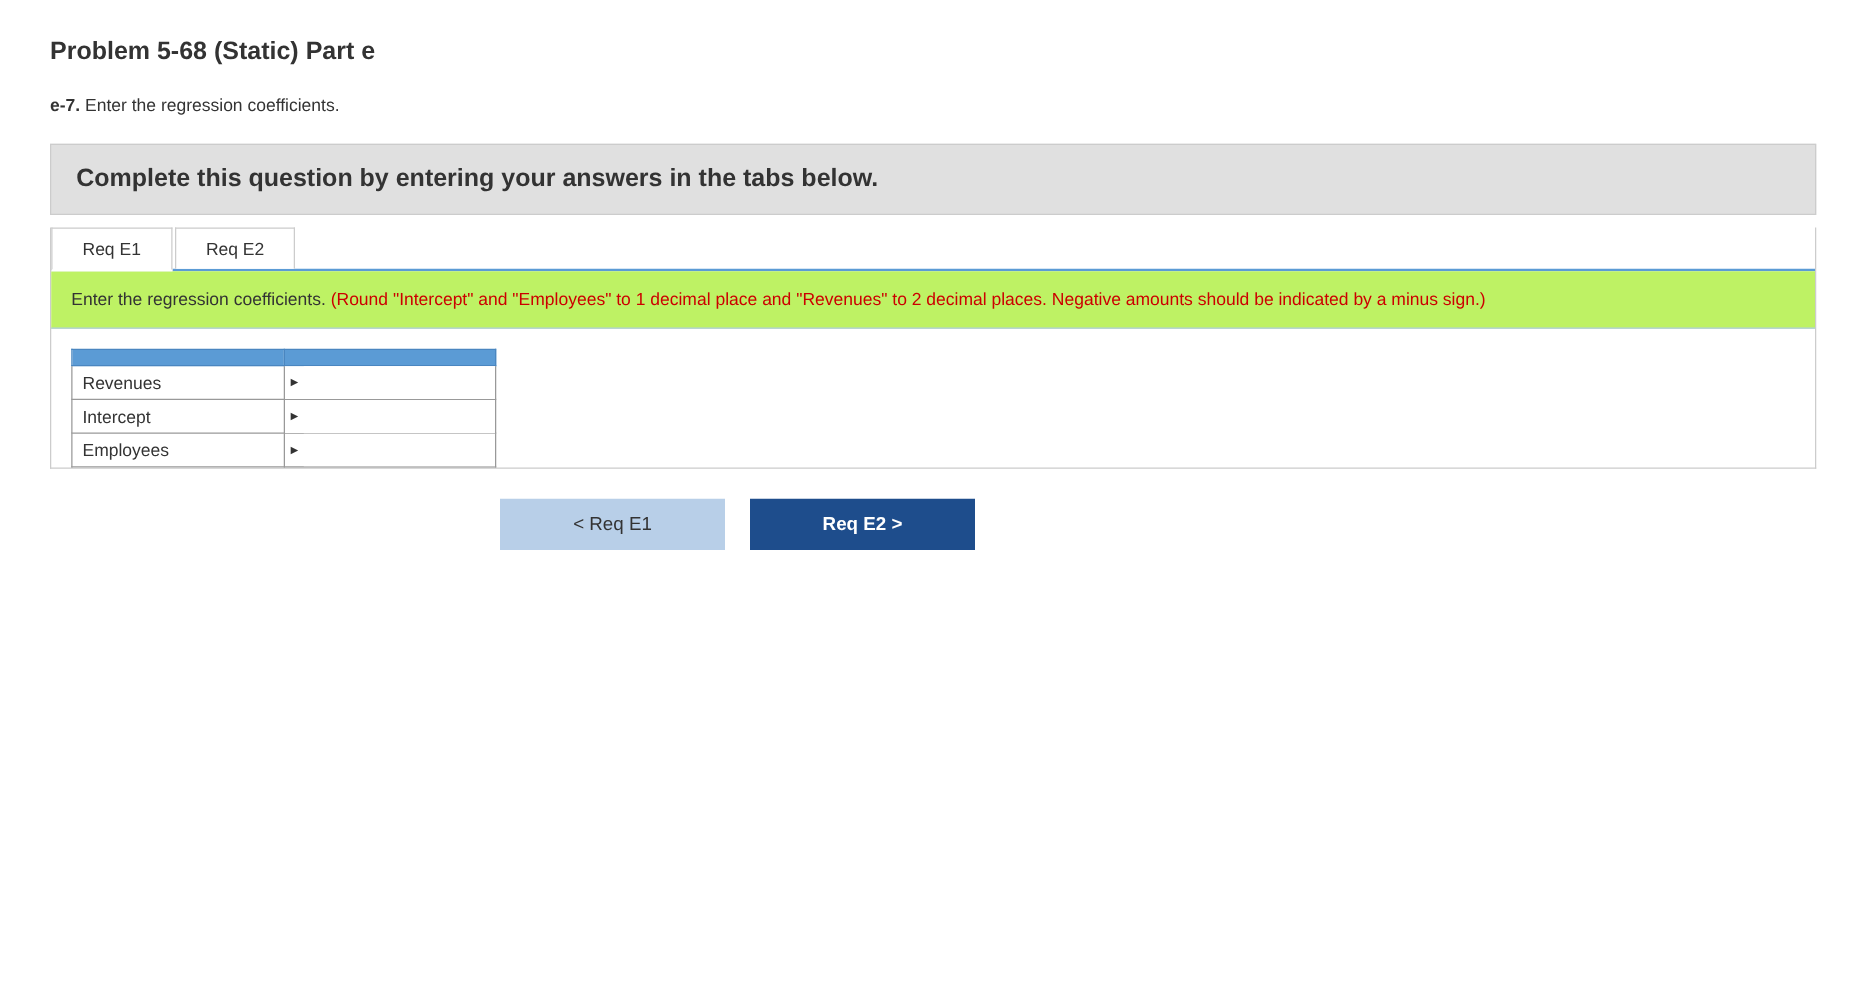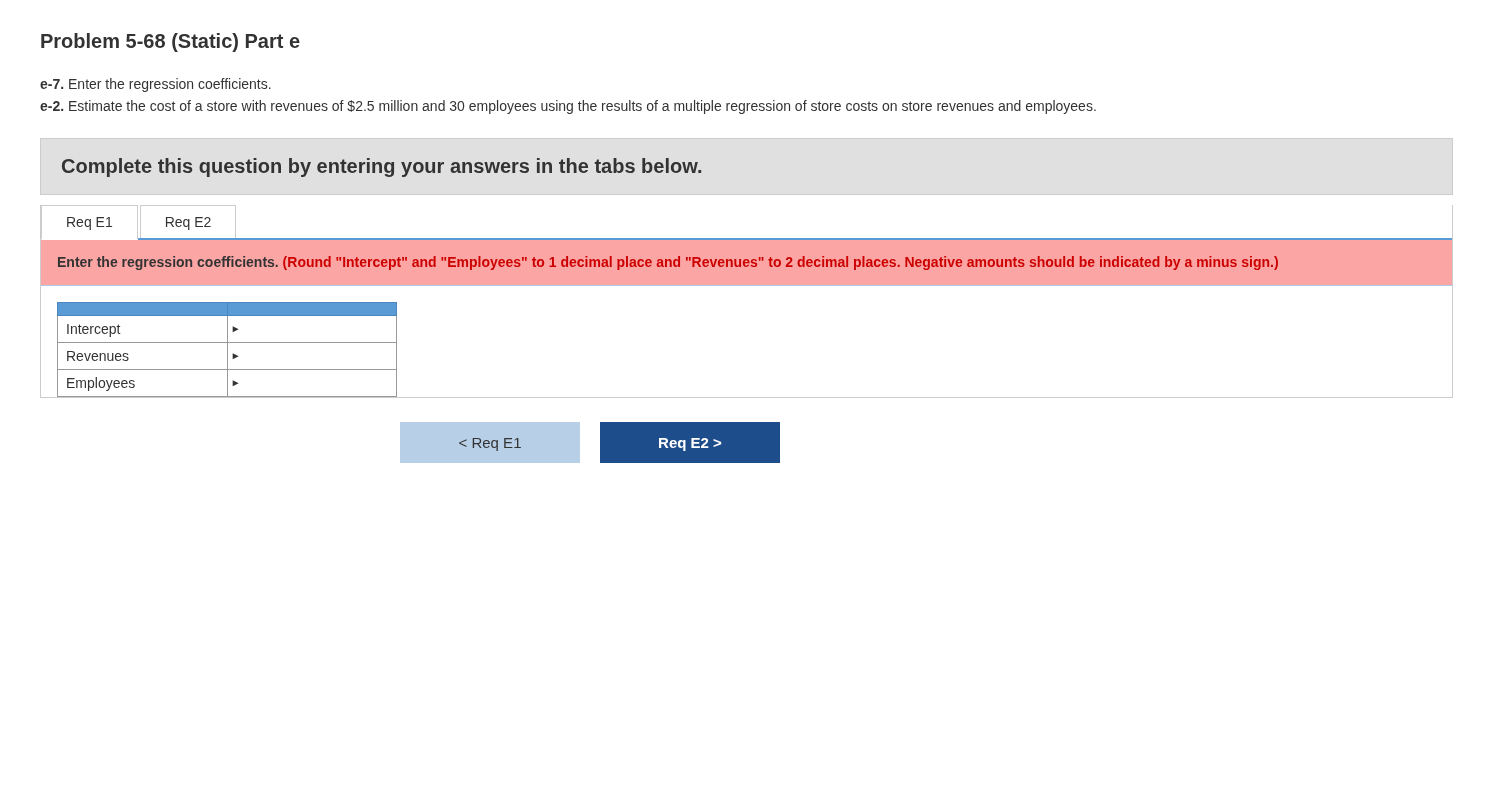--- a/index.html
+++ b/index.html
@@ -58,25 +58,24 @@
     .tab.active {
       background: #fff;
       border-bottom: 2px solid #fff;
       margin-bottom: -2px;
       z-index: 1;
     }
     .tab-content {
       padding: 0;
     }
     .info-box {
-      background: #fca5a5;
+      background: #bef264;
       border-bottom: 1px solid #b0cce8;
       padding: 12px 16px;
       line-height: 1.5;
-      font-weight: bold;
     }
     .info-box .red-text {
       color: #c00;
     }
     .table-container {
       margin: 16px 0 0 16px;
     }
     table.regression-table {
       border-collapse: collapse;
       width: 340px;
@@ -157,23 +156,20 @@
   </style>
 </head>
 <body>
 
 <div class="page-title">Problem 5-68 (Static) Part e</div>
 
 <div class="instructions">
   <p>
     <span class="bold">e-7.</span><span> Enter the regression coefficients.</span>
   </p>
-  <p>
-    <span class="bold">e-2.</span><span> Estimate the cost of a store with revenues of $2.5 million and 30 employees using the results of a multiple regression of store costs on store revenues and employees.</span>
-  </p>
 </div>
 
 <div class="complete-box">
   <span>Complete this question by entering your answers in the tabs below.</span>
 </div>
 
 <div class="tabs-container">
   <div class="tabs-row">
     <div class="tab active">Req E1</div>
     <div class="tab">Req E2</div>
@@ -186,39 +182,39 @@
 
     <div class="table-container">
       <table class="regression-table">
         <thead>
           <tr class="header-row">
             <th></th>
             <th></th>
           </tr>
         </thead>
         <tbody>
+          <tr>
+            <td class="label-cell">Revenues</td>
+            <td class="input-cell">
+              <div class="input-cell-inner">
+                <span class="input-arrow">►</span>
+                <input type="text" value="" style="">
+              </div>
+            </td>
+          </tr>
           <tr>
             <td class="label-cell">Intercept</td>
             <td class="input-cell">
               <div class="input-cell-inner">
                 <span class="input-arrow">►</span>
                 <input type="text" value="" style="">
               </div>
             </td>
           </tr>
           <tr>
-            <td class="label-cell">Revenues</td>
-            <td class="input-cell">
-              <div class="input-cell-inner">
-                <span class="input-arrow">►</span>
-                <input type="text" value="" style="">
-              </div>
-            </td>
-          </tr>
-          <tr>
             <td class="label-cell">Employees</td>
             <td class="input-cell">
               <div class="input-cell-inner">
                 <span class="input-arrow">►</span>
                 <input type="text" value="" style="">
               </div>
             </td>
           </tr>
         </tbody>
       </table>

